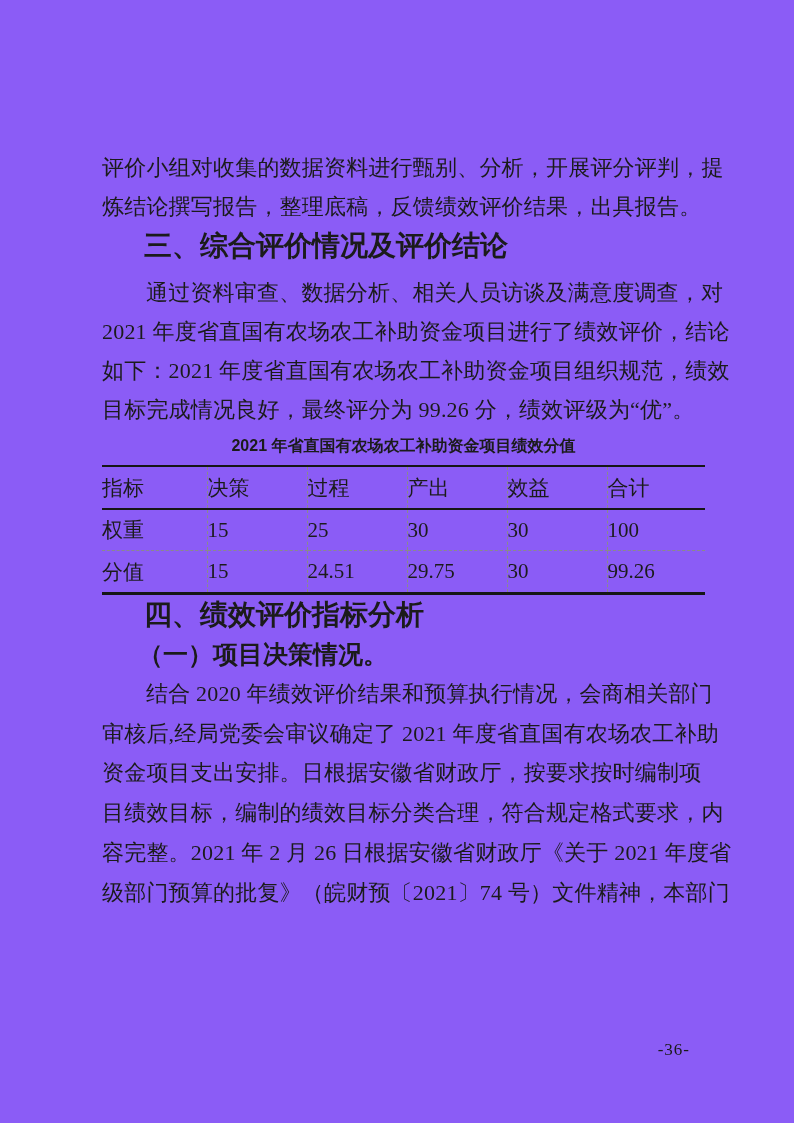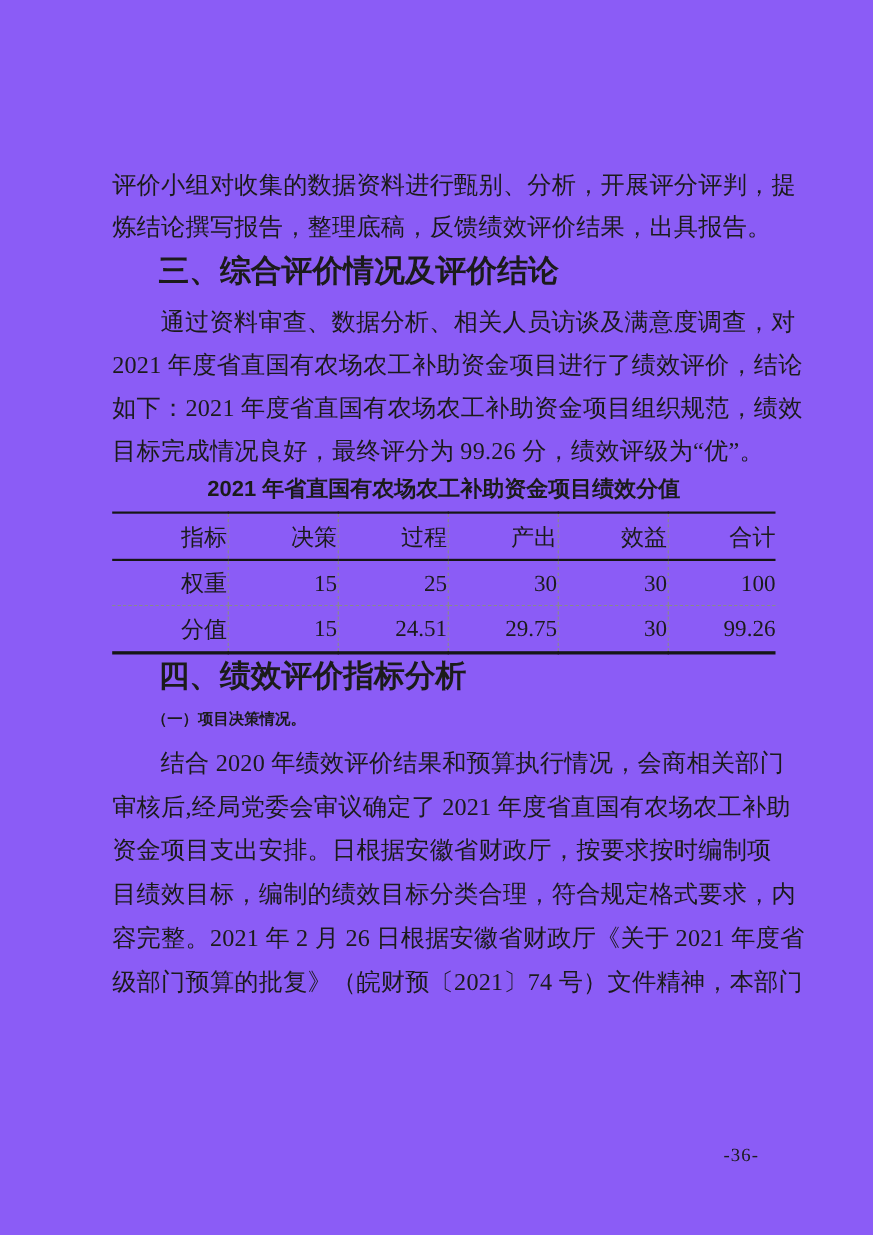--- a/index.html
+++ b/index.html
@@ -34,44 +34,44 @@
     font-family: "Liberation Sans", "DejaVu Sans", sans-serif;
     font-weight: bold;
     font-size: 28px;
     height: 39.2px;
     line-height: 39.2px;
     padding-left: 42px;
     white-space: nowrap;
   }
   .sub-heading {
     font-weight: bold;
-    font-size: 14px;
+    font-size: 25px;
     height: 39.2px;
     line-height: 39.2px;
     padding-left: 36px;
     white-space: nowrap;
   }
   .table-title {
     font-family: "Liberation Sans", "DejaVu Sans", sans-serif;
     font-weight: bold;
-    font-size: 20px;
+    font-size: 16px;
     height: 36px;
     line-height: 33px;
     text-align: center;
     white-space: nowrap;
   }
   table.score-table {
     width: 603px;
     border-collapse: collapse;
     table-layout: fixed;
     border-top: 2px solid #161616;
     border-bottom: 3px solid #161616;
   }
   .score-table td {
-    text-align: right;
+    text-align: left;
     vertical-align: middle;
     font-size: 21px;
     padding: 0;
     border-left: 1px dashed #8a8a8a;
   }
   .score-table td:first-child { border-left: none; }
   .score-table tr.head td { height: 41px; border-bottom: 2px solid #161616; }
   .score-table tr.mid td  { height: 40px; border-bottom: 1px dashed #8a8a8a; }
   .score-table tr.last td { height: 41px; }
   .page-number {

